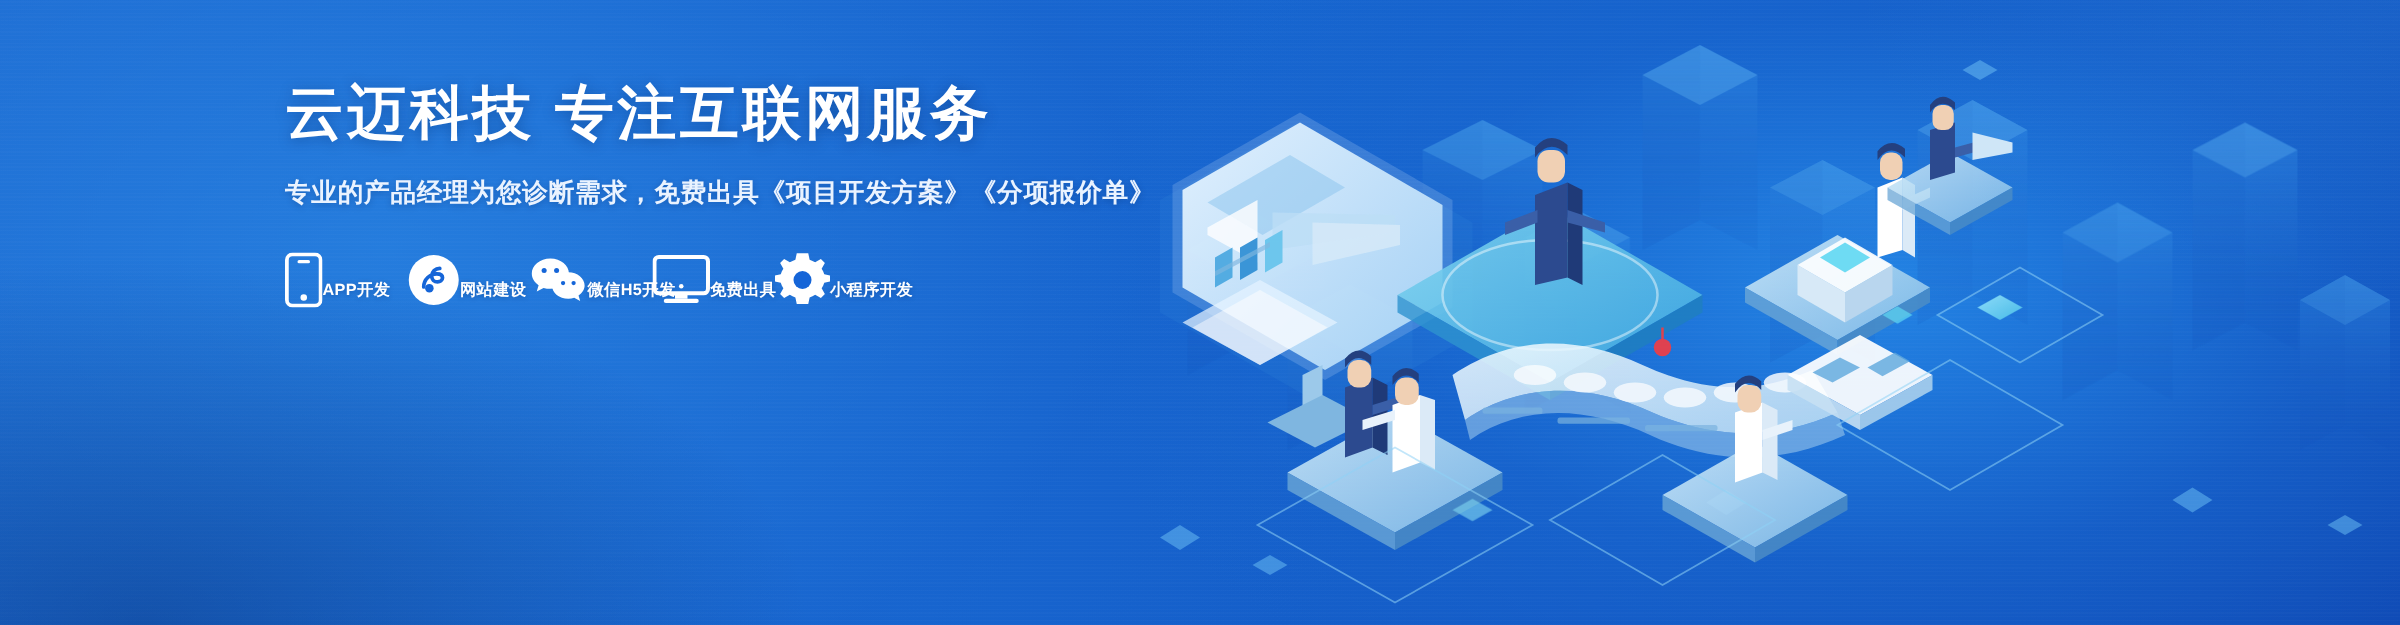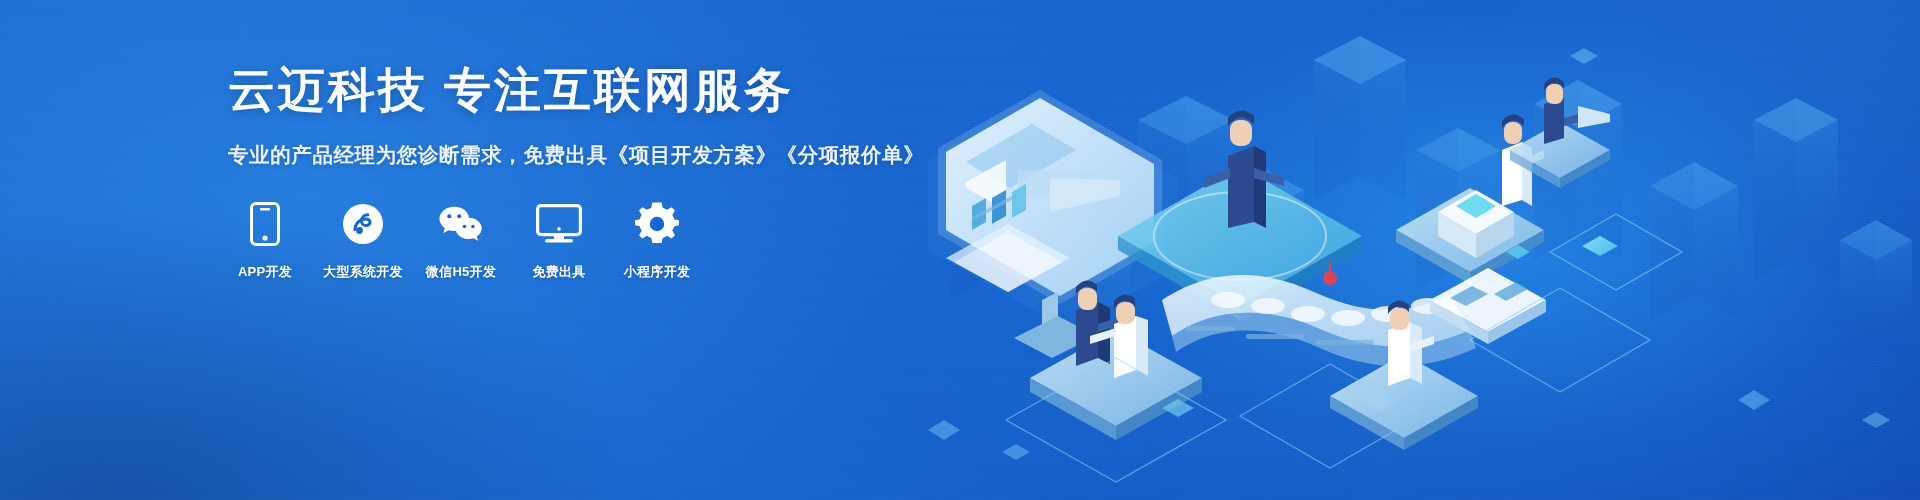--- a/index.html
+++ b/index.html
@@ -38,21 +38,21 @@
   .sub{
     color:#eaf3ff;font-size:20.5px;line-height:32px;letter-spacing:.6px;
     white-space:nowrap;font-weight:700;
     text-shadow:0 1px 5px rgba(4,38,96,0.28);
   }
   .sub-line{margin:0;}
 
   
   .icons{display:flex;align-items:flex-start;margin-top:30px;}
   .icon-item{
-    display:flex;flex-direction:column;align-items:center;
+    display:flex;flex-direction:row;align-items:center;
     width:74px;margin-right:24px;
   }
   .icon-item:last-child{margin-right:0;}
   .icon-glyph{
     height:46px;width:46px;display:flex;align-items:center;justify-content:center;
     margin-bottom:16px;
   }
   .icon-glyph svg{display:block;}
   .icon-label{
     color:#ffffff;font-size:13px;font-weight:bold;white-space:nowrap;letter-spacing:.3px;
@@ -333,21 +333,21 @@
       <div class="icon-item">
         <span class="icon-glyph">
           <svg width="42" height="42" viewBox="0 0 42 42">
             <circle cx="21" cy="21" r="20" fill="#ffffff"></circle>
             <path d="M13 26.5 c0 -6 5 -10.5 10.5 -10.5 c2.5 0 4.5 1 4.5 3.2
                      c0 2.2 -2 3.3 -4 3.3 c-2.6 0 -4.6 -1.8 -4.6 -4.6
                      c0 -3.4 2.8 -6.2 6.4 -6.2" fill="none" stroke="#1565d8" stroke-width="3" stroke-linecap="round"></path>
             <circle cx="17.5" cy="27.5" r="3.4" fill="#1565d8"></circle>
           </svg>
         </span>
-        <span class="icon-label">大型系统开发</span>
+        <span class="icon-label">网站建设</span>
       </div>
 
       <div class="icon-item">
         <span class="icon-glyph">
           <svg width="48" height="40" viewBox="0 0 48 40">
             <path d="M17 2 C8.2 2 1.5 7.8 1.5 14.6 c0 3.9 2.2 7.4 5.7 9.7
                      l-1.6 5.2 5.7 -2.9 c1.8 0.5 3.7 0.8 5.7 0.8
                      c8.8 0 15.5 -5.8 15.5 -12.8 C32.5 7.8 25.8 2 17 2 z" fill="#ffffff"></path>
             <circle cx="11.8" cy="12" r="2.1" fill="#1565d8"></circle>
             <circle cx="22.2" cy="12" r="2.1" fill="#1565d8"></circle>

